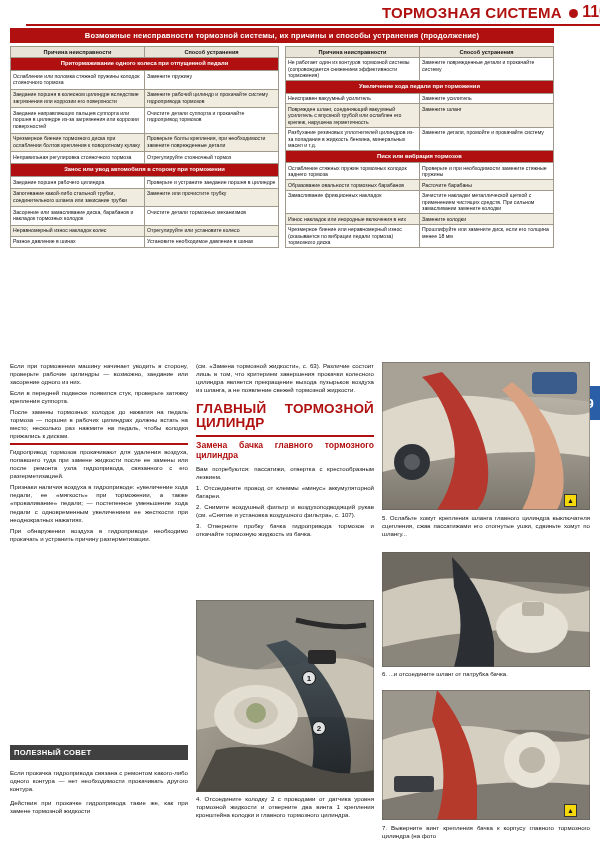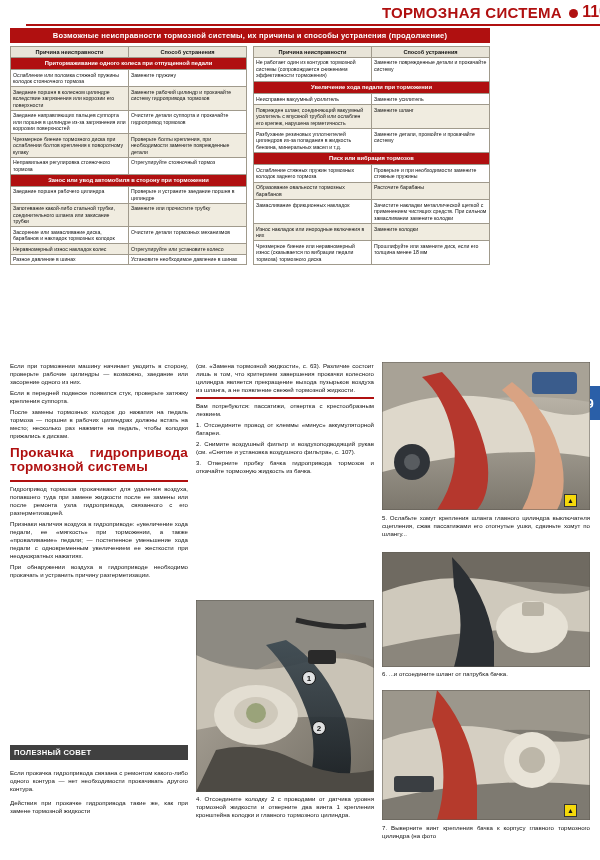--- a/index.html
+++ b/index.html
@@ -28,21 +28,21 @@
   }
   .hdr-page{
     position:absolute;right:8px;top:3px;font-size:16px;font-weight:bold;color:#b01010;
   }
   .hdr-rule{
     position:absolute;left:10px;right:8px;top:24px;height:2px;background:#b01010;
   }
 
   
   .tbl-band{
-    position:absolute;left:10px;top:28px;width:480px;
+    position:absolute;left:10px;top:28px;width:544px;
   }
   .tbl-caption{
     background:#b01010;color:#fff;font-size:7.6px;font-weight:bold;
     text-align:center;padding:3px 0 3px 0;letter-spacing:.2px;
   }
   .tbl-wrap{display:flex;gap:6px;margin-top:3px;}
   table.fault{
     width:287px;border-collapse:collapse;table-layout:fixed;
     font-size:5.2px;line-height:1.25;
   }
@@ -231,38 +231,39 @@
             </tr>
           </tbody>
       </table>
     </div>
   </div>
 
   <div class="col col-1">
     <p>Если при торможении машину начинает уводить в сторону, проверьте рабочие цилиндры — возможно, заедание или засорение одного из них.</p>
     <p>Если в передней подвеске появился стук, проверьте затяжку крепления суппорта.</p>
     <p>После замены тормозных колодок до нажатия на педаль тормоза — поршни в рабочих цилиндрах должны встать на место; несколько раз нажмите на педаль, чтобы колодки прижались к дискам.</p>
-    <h2 class="red">Прокачка гидропривода тормозной системы</h2>
     <div class="rule-red"></div>
     <p>Гидропривод тормозов прокачивают для удаления воздуха, попавшего туда при замене жидкости после ее замены или после ремонта узла гидропривода, связанного с его разгерметизацией.</p>
     <p>Признаки наличия воздуха в гидроприводе: «увеличение хода педали, ее «мягкость» при торможении, а также «проваливание» педали; — постепенное уменьшение хода педали с одновременным увеличением ее жесткости при неоднократных нажатиях.</p>
     <p>При обнаружении воздуха в гидроприводе необходимо прокачать и устранить причину разгерметизации.</p>
   </div>
 
   <div class="tip-box">
     <div class="tip-head">ПОЛЕЗНЫЙ СОВЕТ</div>
     <div class="tip-body">
       <p>Если прокачка гидропривода связана с ремонтом какого-либо одного контура — нет необходимости прокачивать другого контура.</p>
       <p>Действия при прокачке гидропривода такие же, как при замене тормозной жидкости</p>
     </div>
   </div>
 
   <div class="col col-2">
     <p>(см. «Замена тормозной жидкости», с. 63). Различие состоит лишь в том, что критерием завершения прокачки колесного цилиндра является прекращение выхода пузырьков воздуха из шланга, а не появление свежей тормозной жидкости.</p>
+    <h2 class="red" style="margin-top:8px">ГЛАВНЫЙ ТОРМОЗНОЙ ЦИЛИНДР</h2>
     <div class="rule-red"></div>
+    <h3 class="red">Замена бачка главного тормозного цилиндра</h3>
     <p>Вам потребуются: пассатижи, отвертка с крестообразным лезвием.</p>
     <p>1. Отсоедините провод от клеммы «минус» аккумуляторной батареи.</p>
     <p>2. Снимите воздушный фильтр и воздухоподводящий рукав (см. «Снятие и установка воздушного фильтра», с. 107).</p>
     <p>3. Отверните пробку бачка гидропривода тормозов и откачайте тормозную жидкость из бачка.</p>
   </div>
 
   <svg class="ph" style="left:196px;top:600px;width:178px;height:192px" viewBox="0 0 178 192">
     <defs>
       <linearGradient id="g1" x1="0" y1="0" x2="1" y2="1">
         <stop offset="0" stop-color="#b9b2a6"></stop>

